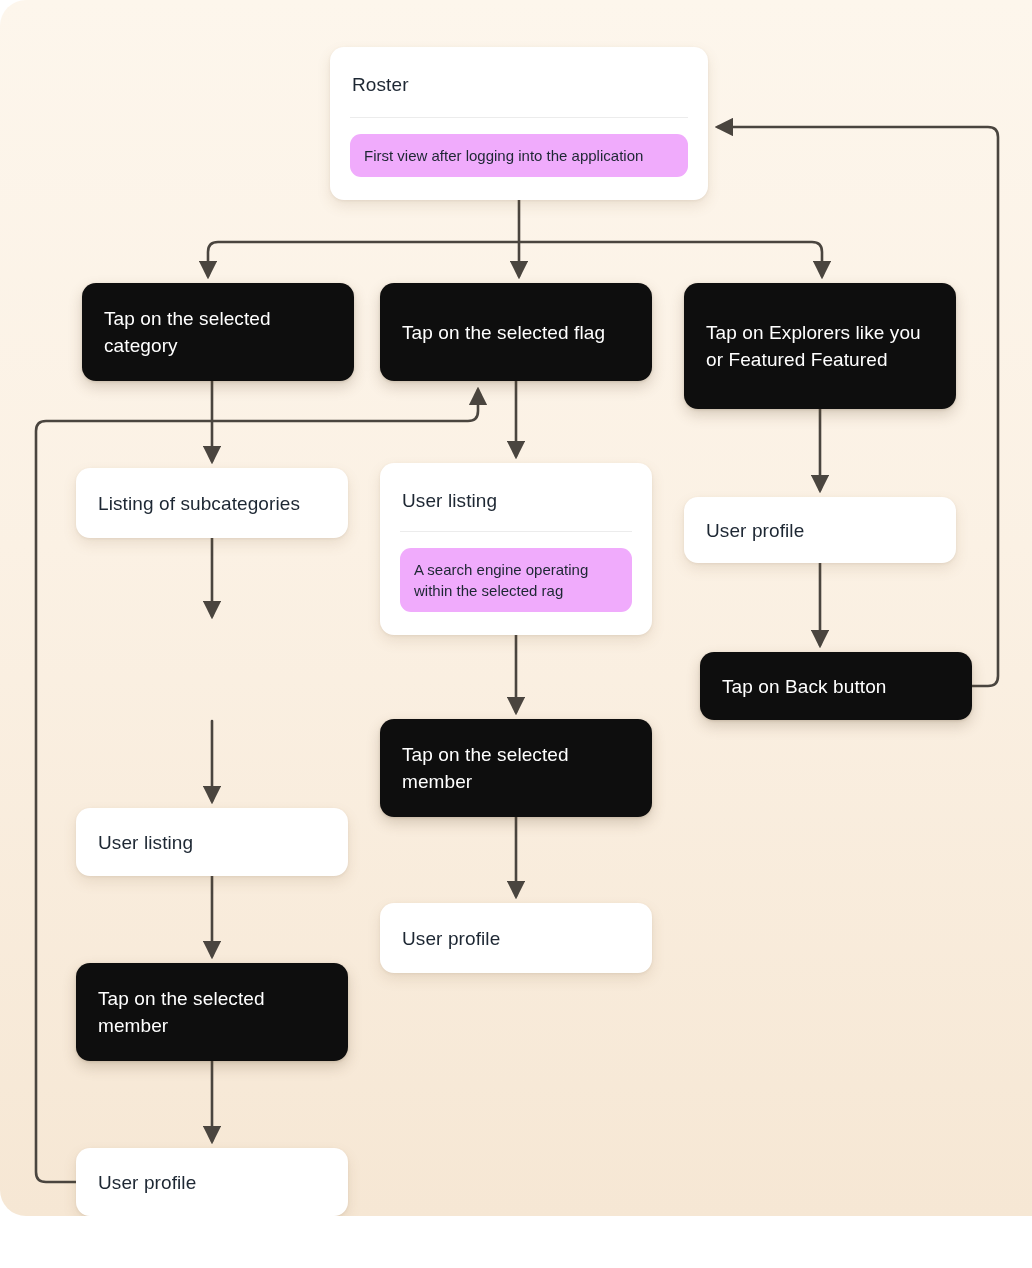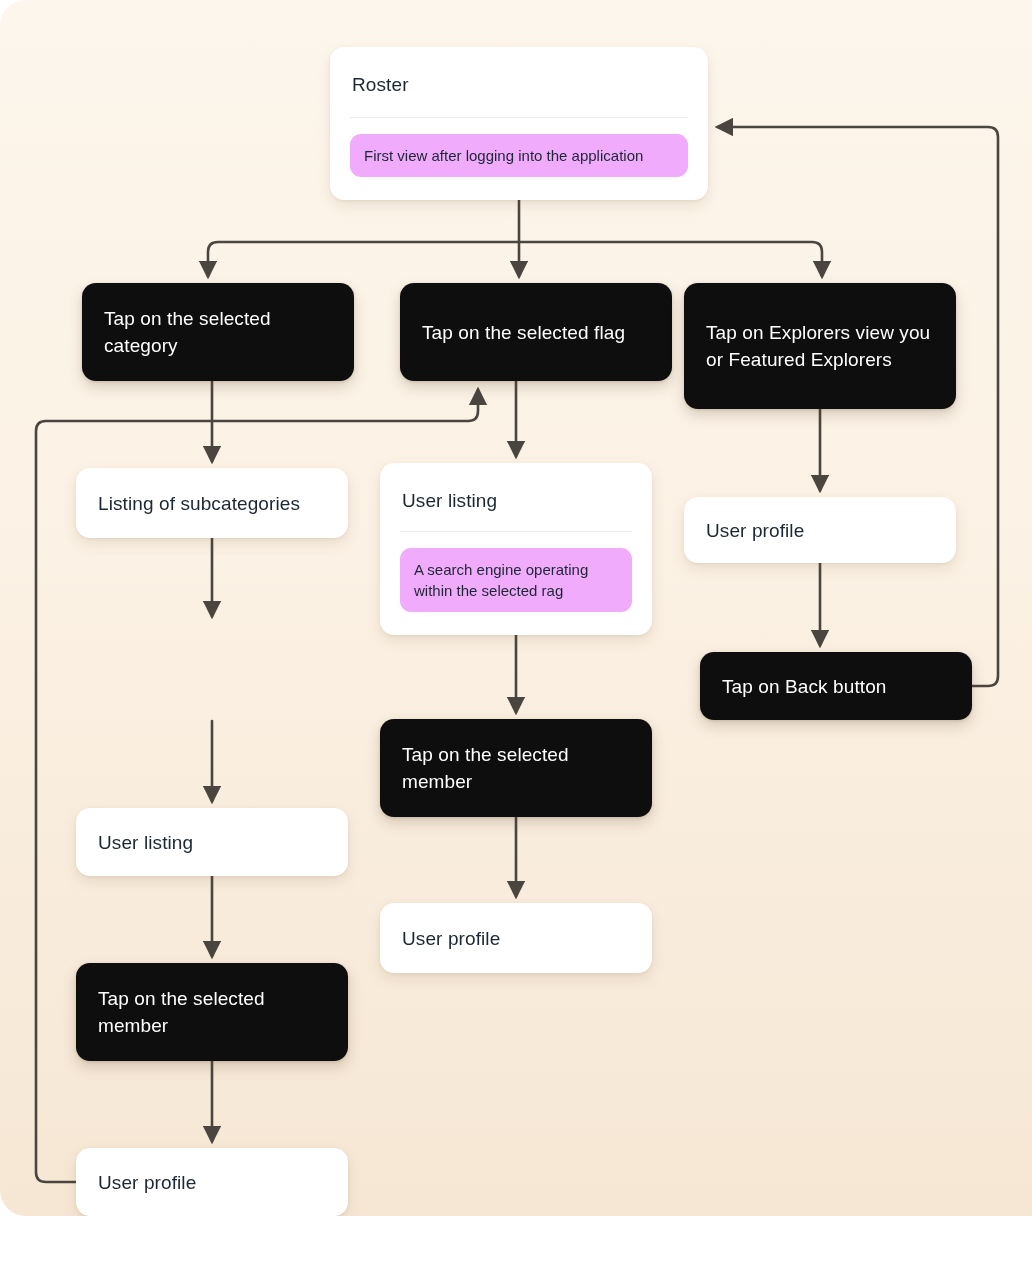--- a/index.html
+++ b/index.html
@@ -87,21 +87,21 @@
     line-height: 21px;
     color: #1d2733;
     white-space: pre-line;
   }
 
   
   #n-roster          { left: 330px; top: 47px;   width: 378px; height: 153px; }
   #n-roster .node-title { margin-bottom: 19px; }
 
   #n-tap-category    { left: 82px;  top: 283px;  width: 272px; height: 98px; }
-  #n-tap-flag        { left: 380px; top: 283px;  width: 272px; height: 98px; margin-left: 20px; }
+  #n-tap-flag        { left: 380px; top: 283px;  width: 272px; height: 98px; }
   #n-tap-explorers   { left: 684px; top: 283px;  width: 272px; height: 126px; }
 
   #n-listing-subcat  { left: 76px;  top: 468px;  width: 272px; height: 70px; }
   #n-user-listing-m  { left: 380px; top: 463px;  width: 272px; height: 172px; }
   #n-user-profile-r  { left: 684px; top: 497px;  width: 272px; height: 66px; }
 
   #n-tap-subcat      { left: 76px;  top: 623px;  width: 272px; height: 98px; }
   #n-tap-back        { left: 684px; top: 652px;  width: 272px; height: 68px; margin-left: 16px; }
 
   #n-user-listing-l  { left: 76px;  top: 808px;  width: 272px; height: 68px; }
@@ -160,21 +160,21 @@
 
   <div class="node dark" id="n-tap-category">
     <div class="node-title">Tap on the selected category</div>
   </div>
 
   <div class="node dark" id="n-tap-flag">
     <div class="node-title">Tap on the selected flag</div>
   </div>
 
   <div class="node dark" id="n-tap-explorers">
-    <div class="node-title">Tap on Explorers view you or Featured Explorers</div>
+    <div class="node-title">Tap on Explorers like you or Featured Featured</div>
   </div>
 
   <div class="node white" id="n-listing-subcat">
     <div class="node-title">Listing of subcategories</div>
   </div>
 
   <div class="node white with-note" id="n-user-listing-m">
     <div class="node-title" style="margin-bottom:17px;">User listing</div>
     <div class="divider"></div>
     <div class="note">A search engine operating within the selected rag</div>

